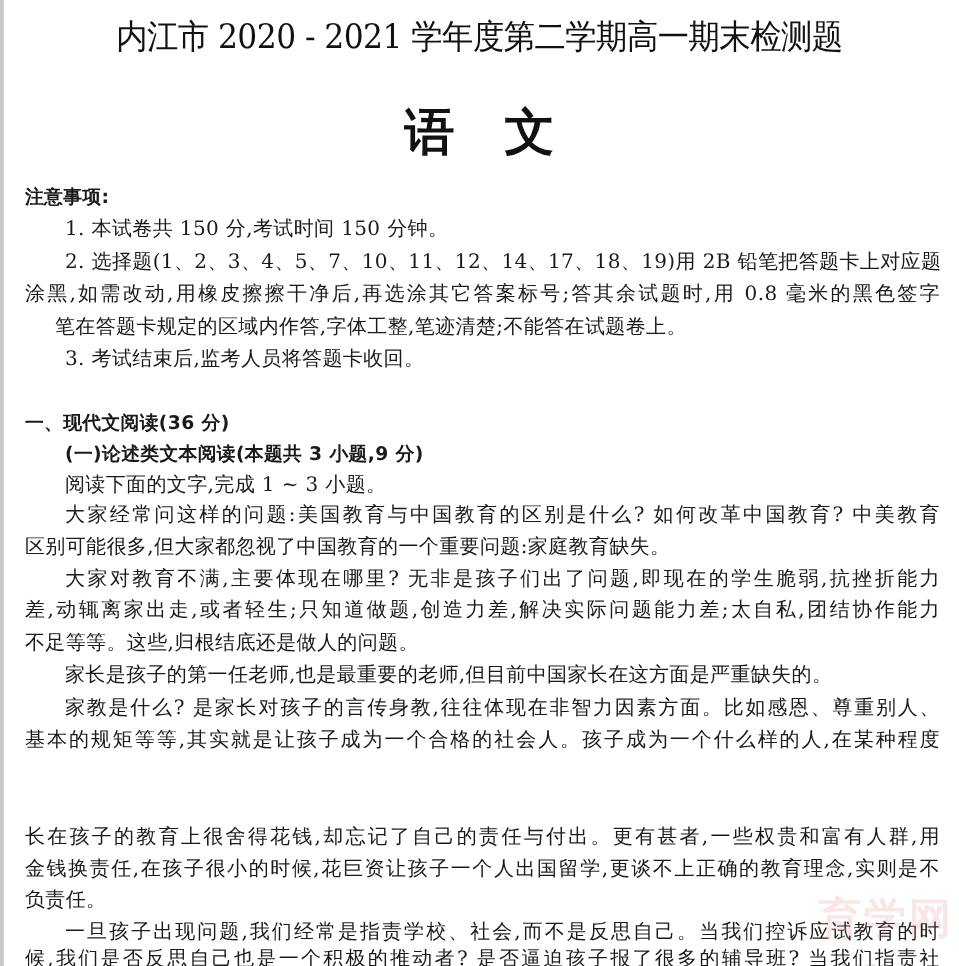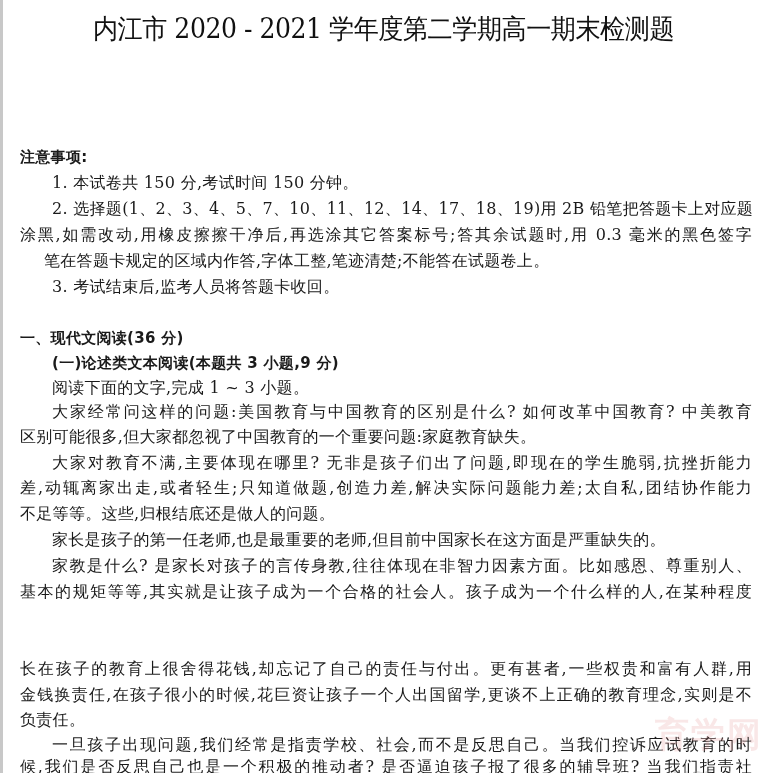--- a/index.html
+++ b/index.html
@@ -36,25 +36,26 @@
     font-family: "DejaVu Sans", sans-serif; font-weight: bold;
   }
 </style>
 </head>
 <body>
 
 <div class="left-strip"></div>
 
 <div class="page">
   <div class="title">内江市 2020 - 2021 学年度第二学期高一期末检测题</div>
+  <div class="subject">语文</div>
 
   <div class="line sans" style="top:147px;">注意事项:</div>
   <div class="line indent" style="top:173px;">1. 本试卷共 150 分,考试时间 150 分钟。</div>
   <div class="line indent justify" style="top:199px;">2. 选择题(1、2、3、4、5、7、10、11、12、14、17、18、19)用 2B 铅笔把答题卡上对应题目的答案标号</div>
-  <div class="line justify" style="top:225px;">涂黑,如需改动,用橡皮擦擦干净后,再选涂其它答案标号;答其余试题时,用 0.3 毫米的黑色签字</div>
+  <div class="line justify" style="top:225px;">涂黑,如需改动,用橡皮擦擦干净后,再选涂其它答案标号;答其余试题时,用 0.8 毫米的黑色签字</div>
   <div class="line" style="top:251px;margin-left:24px;">笔在答题卡规定的区域内作答,字体工整,笔迹清楚;不能答在试题卷上。</div>
   <div class="line indent" style="top:277px;">3. 考试结束后,监考人员将答题卡收回。</div>
 
   <div class="line sans" style="top:328px;">一、现代文阅读(36 分)</div>
   <div class="line indent sans" style="top:353px;">(一)论述类文本阅读(本题共 3 小题,9 分)</div>
   <div class="line indent" style="top:378px;">阅读下面的文字,完成 1 ~ 3 小题。</div>
 
   <div class="line indent justify" style="top:402px;">大家经常问这样的问题:美国教育与中国教育的区别是什么? 如何改革中国教育? 中美教育</div>
   <div class="line" style="top:427px;">区别可能很多,但大家都忽视了中国教育的一个重要问题:家庭教育缺失。</div>
   <div class="line indent justify" style="top:453px;">大家对教育不满,主要体现在哪里? 无非是孩子们出了问题,即现在的学生脆弱,抗挫折能力</div>

